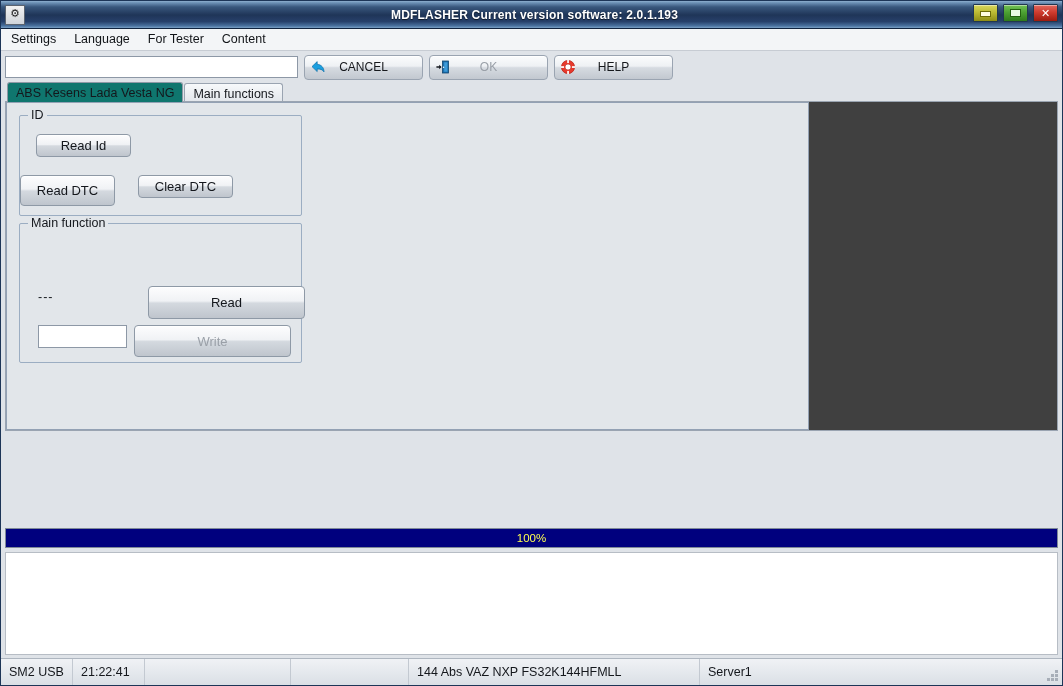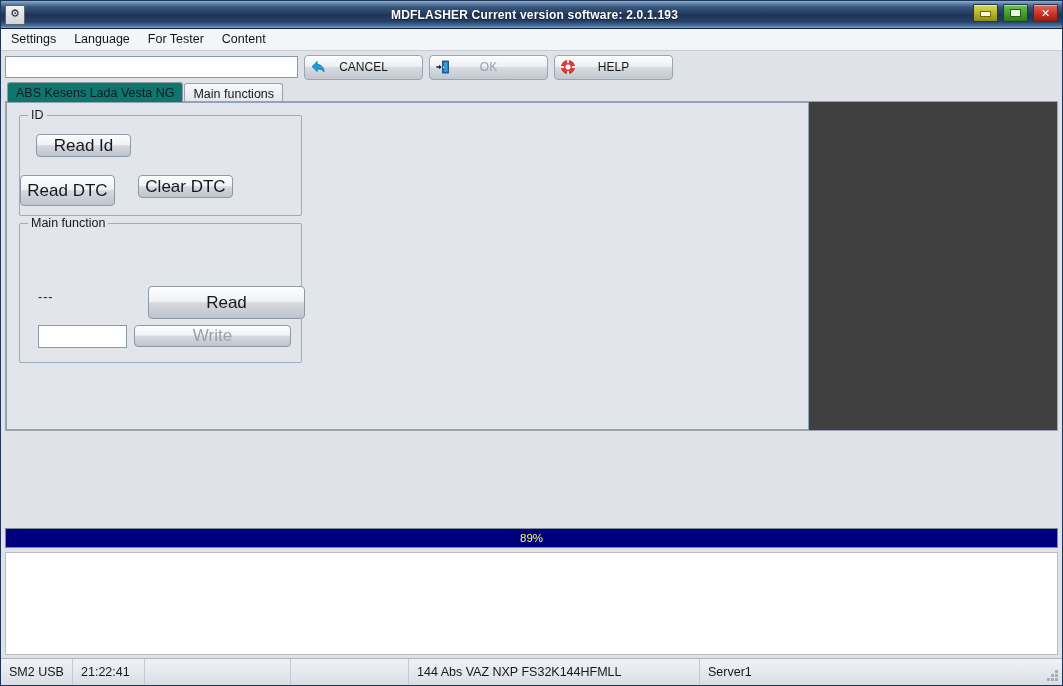--- a/index.html
+++ b/index.html
@@ -259,21 +259,21 @@
   
   .btn {
     position: absolute;
     box-sizing: border-box;
     border: 1px solid #8e99a6;
     border-radius: 4px;
     background: linear-gradient(to bottom, #fdfdfe 0%, #f0f2f5 45%, #d4d9df 52%, #bfc5cd 100%);
     display: flex;
     align-items: center;
     justify-content: center;
-    font-size: 17px;
+    font-size: 13px;
     color: #14171c;
     cursor: default;
     box-shadow: inset 0 1px 0 #ffffff;
     white-space: nowrap;
   }
   .btn.disabled { color: #9aa0a8; }
   .field {
     position: absolute;
     box-sizing: border-box;
     background: #ffffff;
@@ -290,21 +290,21 @@
     color: #14171c;
     letter-spacing: 1px;
   }
 
   #btn-read-id   { left: 16px;  top: 18px;  width: 95px; height: 23px; }
   #btn-read-dtc  { left: 0;  top: 59px;  width: 95px; height: 31px; }
   #btn-clear-dtc { left: 118px; top: 59px;  width: 95px; height: 23px; }
   #main-dashes   { left: 18px;  top: 66px; }
   #btn-read      { left: 128px; top: 62px;  width: 157px; height: 33px; }
   #main-input    { left: 18px;  top: 101px; width: 89px;  height: 23px; }
-  #btn-write     { left: 114px; top: 101px; width: 157px; height: 22px; text-align: right; }
+  #btn-write     { left: 114px; top: 101px; width: 157px; height: 32px; text-align: right; }
 
   
   .progress {
     flex: 0 0 20px;
     height: 20px;
     margin: 0 4px;
     box-sizing: border-box;
     border: 1px solid #7f8a98;
     background: #00007e;
     position: relative;
@@ -470,21 +470,21 @@
           <input class="field" id="main-input" type="text" value="" style="">
           <div class="btn disabled" id="btn-write">Write</div>
         </div>
 
       </div>
     </div>
   </div>
 
   <div class="progress">
     <div class="fill"></div>
-    <div class="ptext">89%</div>
+    <div class="ptext">100%</div>
   </div>
 
   <div class="log-memo"></div>
 
   <div class="statusbar">
     <div class="sb-panel" style="width:72px">SM2 USB</div>
     <div class="sb-panel" style="width:72px">21:22:41</div>
     <div class="sb-panel" style="width:146px"></div>
     <div class="sb-panel" style="width:118px"></div>
     <div class="sb-panel" style="width:291px">144 Abs VAZ NXP FS32K144HFMLL</div>

